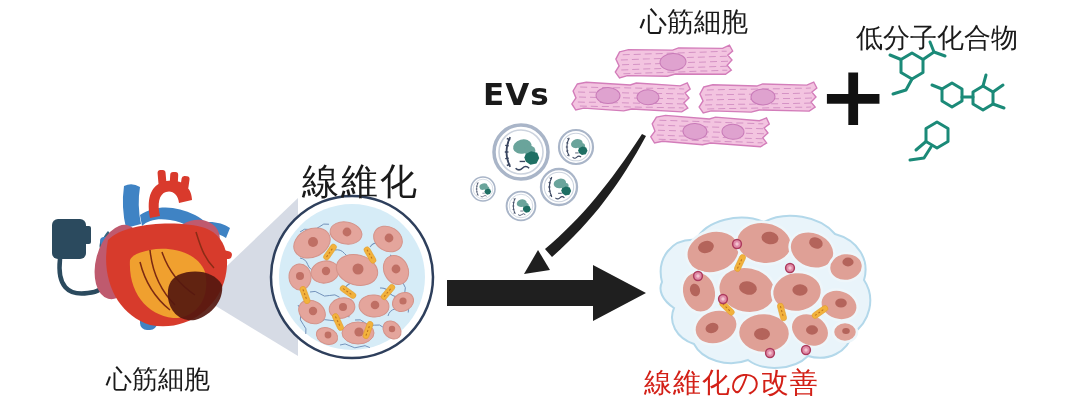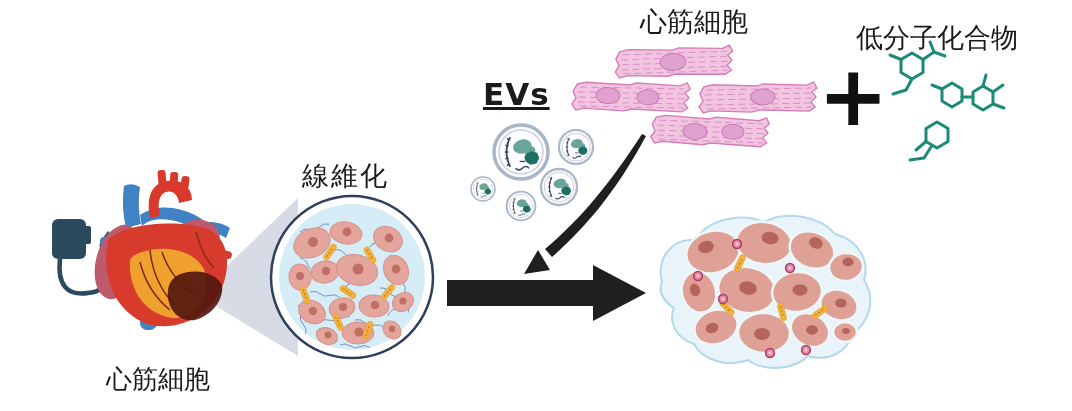--- a/index.html
+++ b/index.html
@@ -1,22 +1,22 @@
 <!DOCTYPE html>
 <html><head>
 <meta charset="utf-8">
 <style>
   html,body{margin:0;padding:0;background:#fff;}
   .canvas{position:relative;width:1072px;height:411px;background:#ffffff;overflow:hidden;
           font-family:"DejaVu Sans",sans-serif;color:#1a1a1a;}
   .lbl{position:absolute;white-space:nowrap;line-height:1.2;text-align:center;}
   .lbl-cardio{left:640px;top:6px;font-size:27px;}
   .lbl-mol{left:856px;top:6px;font-size:27px;margin-top:16px;}
-  .lbl-evs{left:483px;top:76px;font-size:31px;font-weight:bold;letter-spacing:1px;text-decoration:underline;}
-  .lbl-fib{left:302px;top:160px;font-size:27px;letter-spacing:2px;}
+  .lbl-evs{left:483px;top:76px;font-size:31px;font-weight:bold;letter-spacing:1px;}
+  .lbl-fib{left:302px;top:160px;font-size:37px;letter-spacing:2px;}
   .lbl-cause{left:30px;top:330px;width:256px;text-align:center;font-size:26px;line-height:33px;}
   .lbl-improve{left:644px;top:366px;font-size:28px;color:#d32017;letter-spacing:1px;}
   .plus{position:absolute;left:818px;top:50px;width:70px;height:92px;text-align:center;
         font-size:84px;font-weight:bold;line-height:92px;color:#111;}
   svg.scene{position:absolute;left:0;top:0;}
 </style>
 </head>
 <body>
 
 <div class="canvas">
@@ -253,14 +253,15 @@
 
   <div class="lbl lbl-cardio">心筋細胞</div>
   <div class="lbl lbl-mol">低分子化合物</div>
   <div class="plus">+</div>
   <div class="lbl lbl-evs">EVs</div>
   <div class="lbl lbl-fib">線維化</div>
   <div class="lbl lbl-cause">
     <br>
     <span>心筋細胞</span>
   </div>
+  <div class="lbl lbl-improve">線維化の改善</div>
 
 </div>
 
 </body></html>

